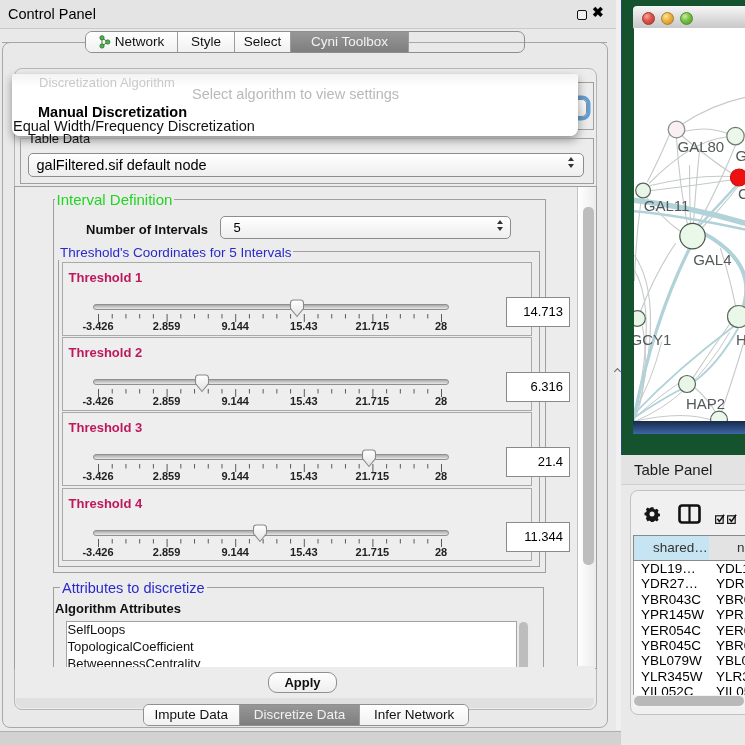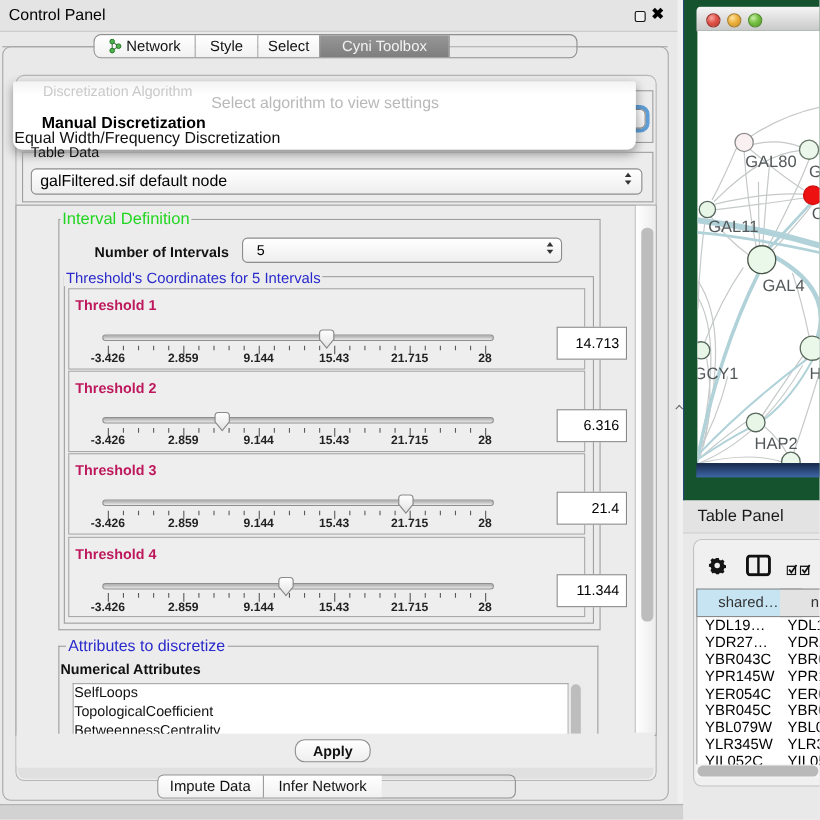--- a/index.html
+++ b/index.html
@@ -312,35 +312,36 @@
             <stop offset="0" stop-color="#ffffff"></stop>
             <stop offset="1" stop-color="#e2e2e2"></stop>
           </linearGradient>
         </defs>
       </svg></div>
   <div class="vbox">11.344</div>
 </div>
 
 <div class="abs group" style="left:52.5px;top:587px;width:489px;height:90px;border-bottom:none;"></div>
 <div class="abs" style="white-space:nowrap;font-size:14.5px;left:60px;top:579.5px;color:#2929cc;background:#ececec;padding:0 2px;">Attributes to discretize</div>
-<div class="abs txt b" style="left:55px;top:601px;">Numerical Attributes</div>
+<div class="abs txt b" style="left:55px;top:601px;">Algorithm Attributes</div>
 <div class="abs" style="left:66px;top:620.5px;width:449px;height:46.5px;background:#ffffff;border:1px solid #a3a3a3;border-bottom:none;"></div>
 <div class="abs txt" style="left:67.5px;top:621.5px;">SelfLoops</div>
 <div class="abs txt" style="left:67.5px;top:638.5px;">TopologicalCoefficient</div>
 <div class="abs txt" style="left:67.5px;top:655.5px;">BetweennessCentrality</div>
 <div class="abs" style="left:516.5px;top:620.5px;width:13px;height:46.5px;background:#ebebeb;"></div>
 <div class="abs vsbthumb" style="left:518.5px;top:622px;width:9px;height:45px;border-radius:5px 5px 0 0;"></div>
 
 <div class="abs" style="left:15px;top:667px;width:580px;height:29px;background:#ececec;"></div>
 
 <div class="abs" style="left:268px;top:671.5px;width:67px;height:19px;border:1px solid #8f8f8f;border-radius:9px;
  background:linear-gradient(#ffffff,#eeeeee);text-align:center;font-size:13px;font-weight:bold;line-height:19px;color:#111;">Apply</div>
 
 <div class="abs" style="left:142.8px;top:703.5px;width:324px;height:20.5px;border:1px solid #8f8f8f;border-radius:6px;overflow:hidden;display:flex;">
   <div class="seg" style="width:95.8px;line-height:20.5px;">Impute Data</div>
+  <div class="seg sel" style="width:120.9px;line-height:20.5px;">Discretize Data</div>
   <div class="seg" style="width:107.3px;line-height:20.5px;border-right:none;">Infer Network</div>
 </div>
 
 <div class="abs" style="left:615px;top:369px;width:4px;height:4px;border-left:1.2px solid #666;border-top:1.2px solid #666;transform:rotate(45deg);"></div>
 
 <div class="abs" id="bluedesk">
   <div id="netwin">
     <div id="nettitle">
       <div class="tl" style="left:9px;background:radial-gradient(circle at 35% 30%,#f6a8a2,#e05248 45%,#b33c33);border:0.5px solid #9c342c;"></div>
       <div class="tl" style="left:28px;background:radial-gradient(circle at 35% 30%,#fbe3a0,#eeb13d 45%,#c08c2c);border:0.5px solid #a97f28;"></div>

